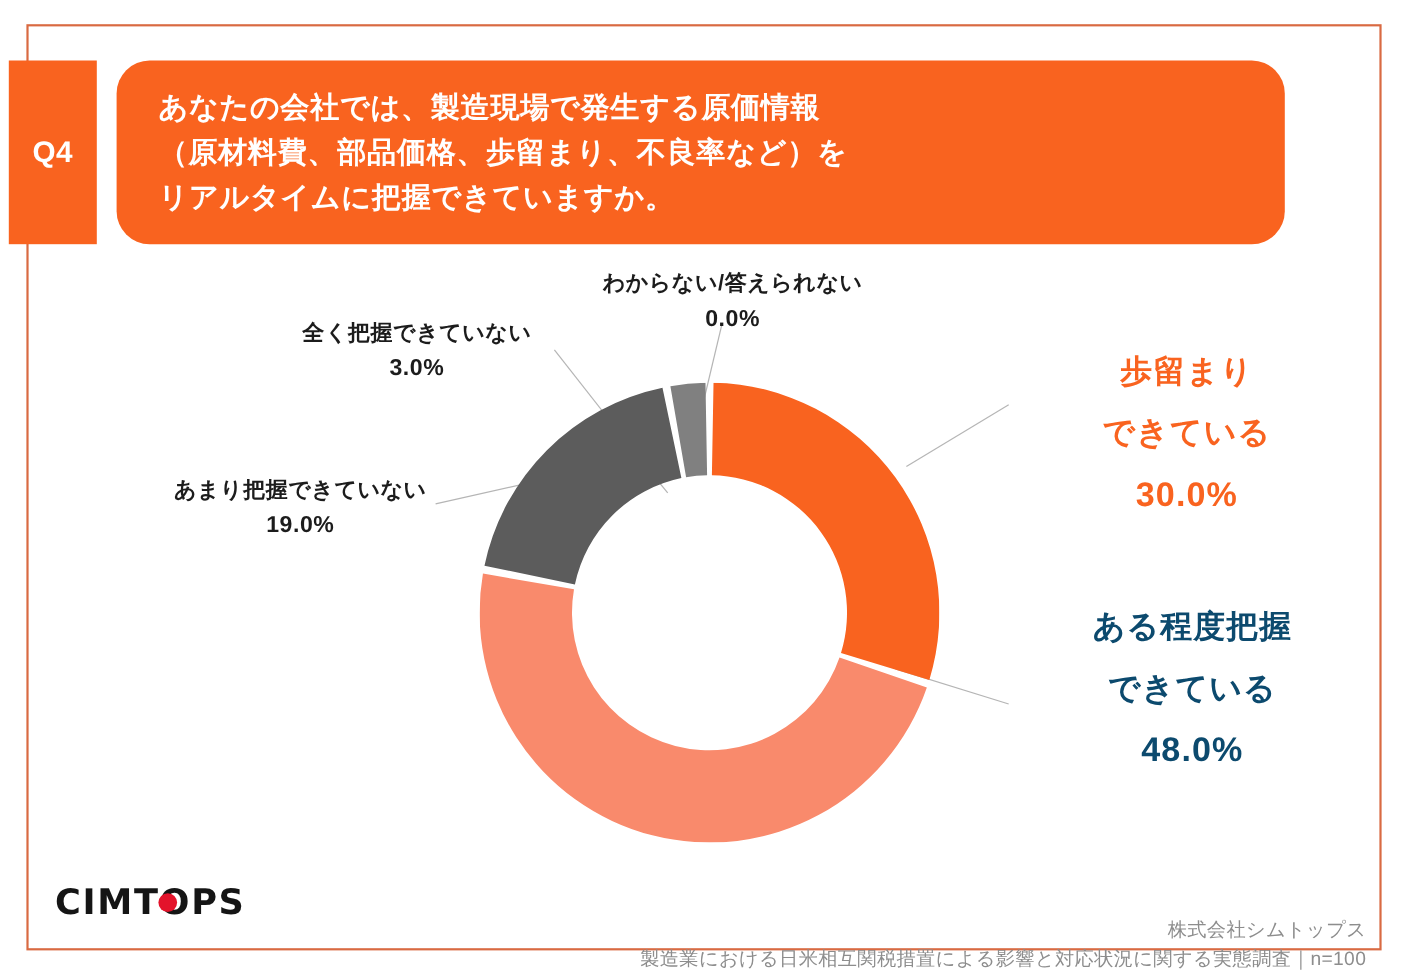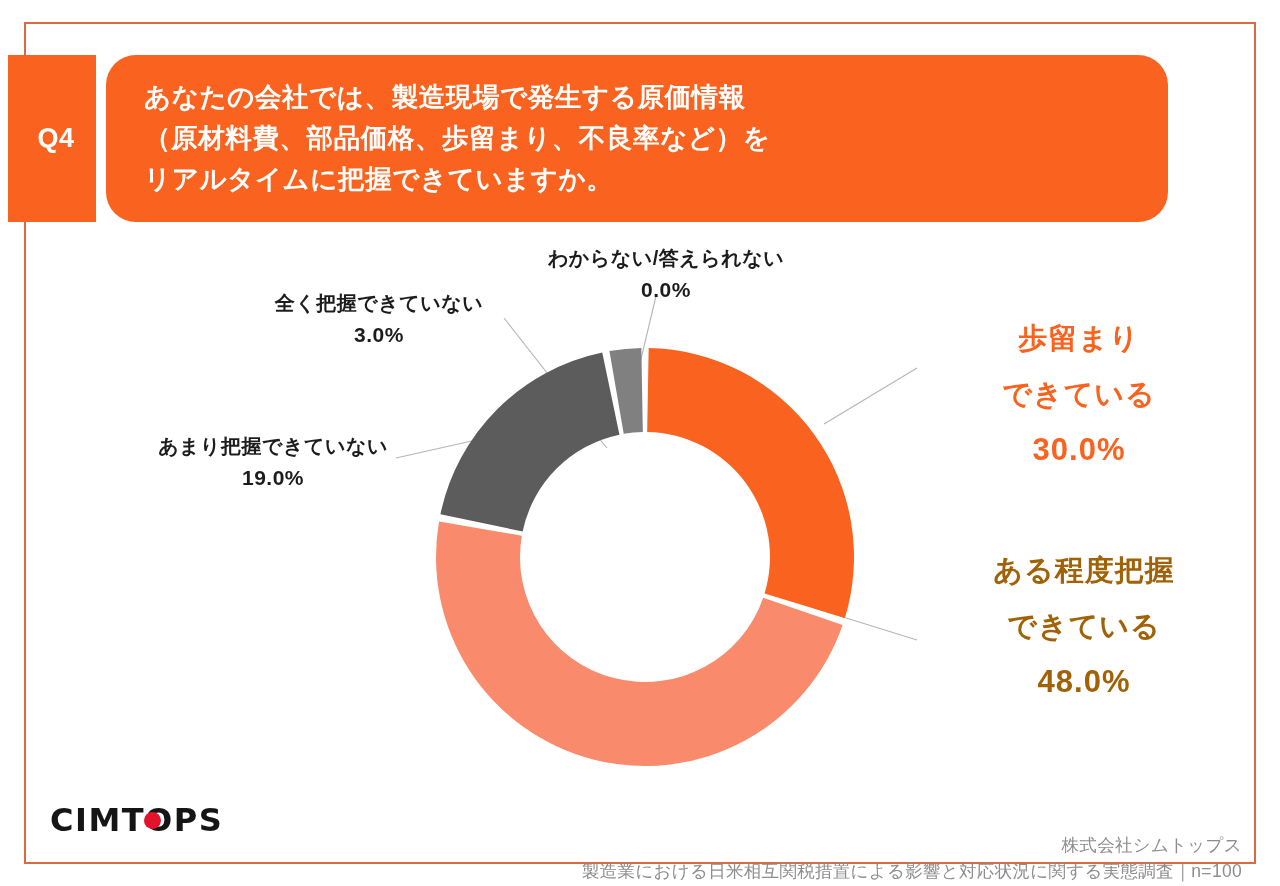--- a/index.html
+++ b/index.html
@@ -33,21 +33,20 @@
     position: absolute;
     left: 8px;
     top: 55px;
     width: 80px;
     height: 167px;
     background: #f9631f;
     display: flex;
     align-items: center;
     justify-content: center;
     z-index: 5;
-    padding-left: 8px;
   }
   #q-badge .q-label {
     color: #ffffff;
     font-size: 27px;
     font-weight: bold;
     letter-spacing: 0.5px;
   }
 
   #q-title-band {
     position: absolute;
@@ -127,21 +126,21 @@
     letter-spacing: 1px;
   }
   .cl-big .lbl-val {
     font-size: 31px;
     line-height: 56px;
     letter-spacing: 1px;
   }
   #label-enough .lbl-text,
   #label-enough .lbl-val { color: #f9631f; }
   #label-somewhat .lbl-text,
-  #label-somewhat .lbl-val { color: #a16207; }
+  #label-somewhat .lbl-val { color: #0c4a6e; }
 
   
   #label-unknown { left: 497px; top: 13px; width: 290px; }
   #label-none    { left: 221px; top: 58px; width: 268px; }
   #label-little  { left: 104px; top: 201px; width: 290px; }
   #label-enough  { left: 905px; top: 80px;  width: 300px; }
   #label-somewhat{ left: 905px; top: 312px; width: 310px; }
 
   
   #footer {

